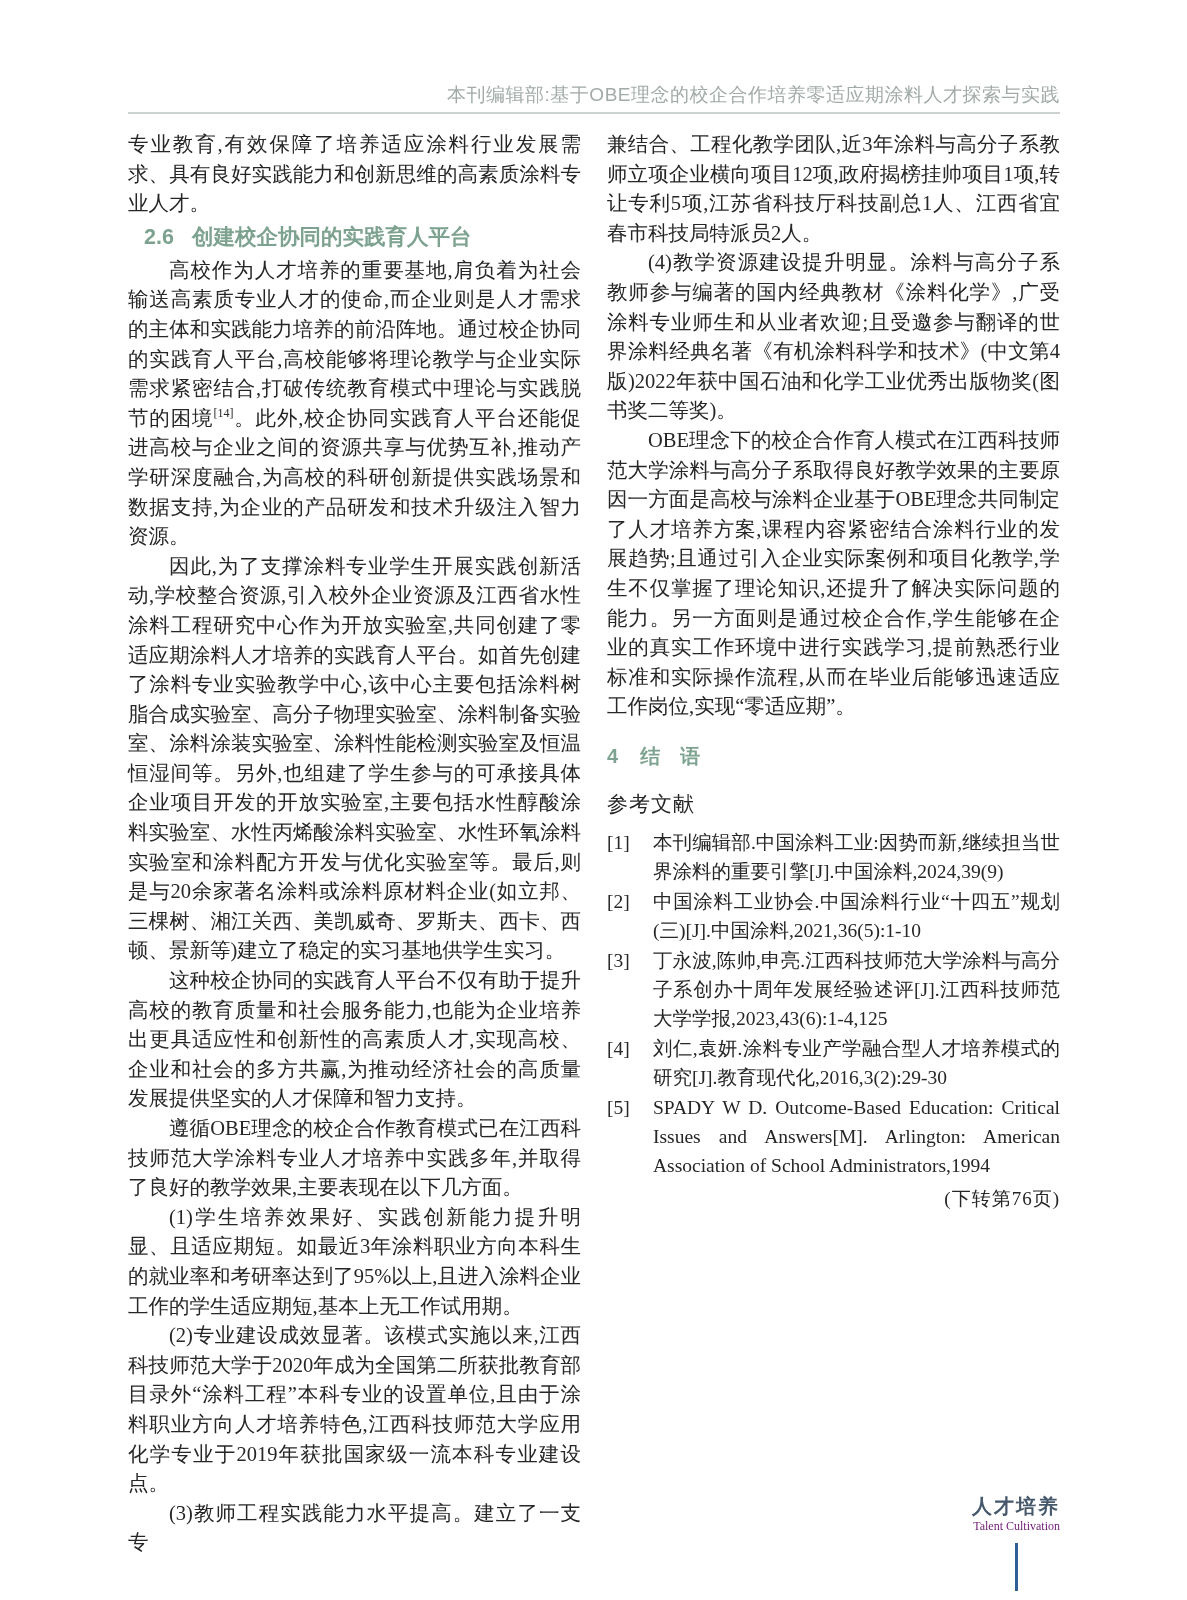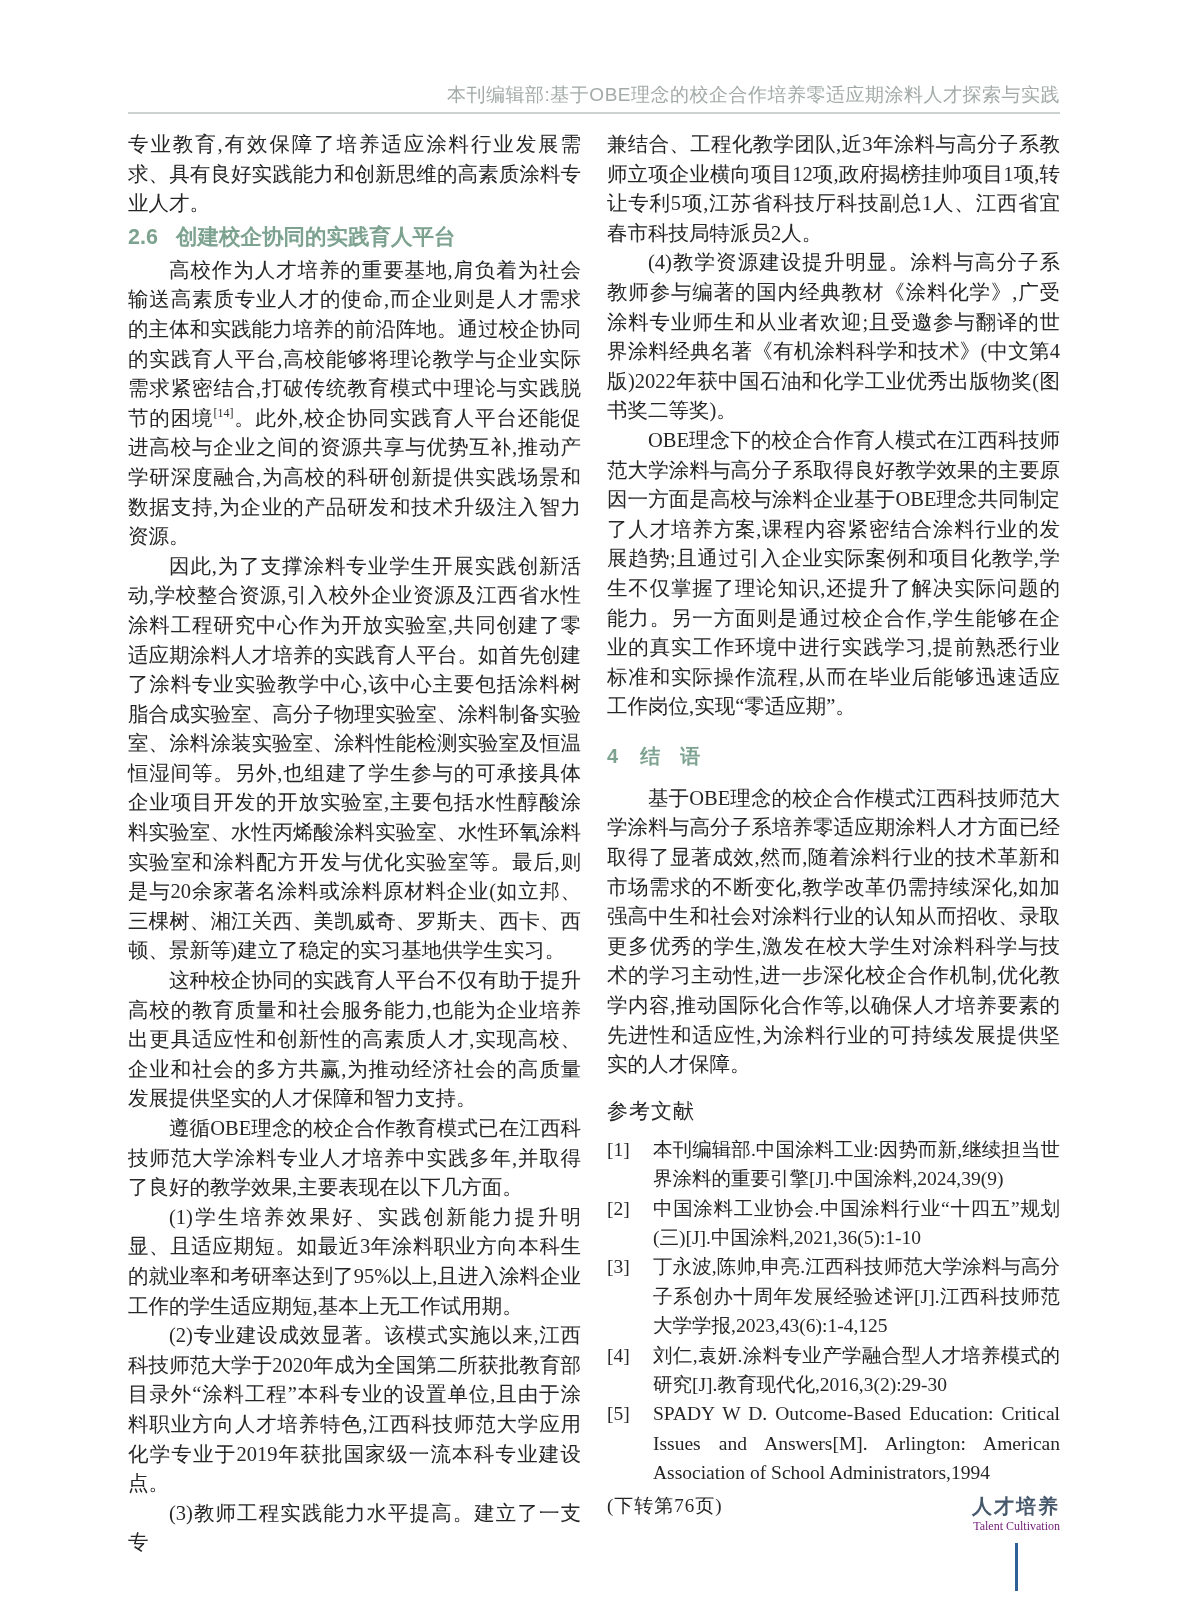--- a/index.html
+++ b/index.html
@@ -34,40 +34,40 @@
     text-align:justify;text-justify:inter-ideograph;
   }
   p.indent{text-indent:2em;}
   sup.cite{font-size:12px;line-height:0;vertical-align:super;}
 
   .h2{
     font-family:"Liberation Sans","DejaVu Sans",sans-serif;
     color:#7da290;font-weight:bold;font-size:21.5px;line-height:31px;
     margin:3px 0 3px 0;
   }
-  .h2 .h-num{margin-right:18px;}
+  .h2 .h-num{margin-right:18px;margin-left:16px;}
   .h1{
     font-family:"Liberation Sans","DejaVu Sans",sans-serif;
     color:#7da290;font-weight:bold;font-size:20px;line-height:34px;
     margin:17px 0 11px 0;
   }
   .h1 .h-num{margin-right:22px;}
 
   .refs-title{
     font-size:21px;font-weight:normal;text-align:left;
     margin:16px 0 9px 0;line-height:30px;letter-spacing:1px;
   }
   .ref{
     display:flex;font-size:19.5px;line-height:29.4px;
   }
   .ref .ref-num{flex:none;width:46px;}
   .ref .ref-text{flex:1;text-align:justify;text-justify:inter-ideograph;}
 
   .continuation{
-    text-align:left;font-size:19px;line-height:29px;margin-top:3px;
+    text-align:right;font-size:19px;line-height:29px;margin-top:3px;
     letter-spacing:1px;
   }
 
   
   .footer{
     position:absolute;top:1494px;right:127px;
     display:flex;align-items:center;gap:9px;flex-direction:column;
   }
   .footer-text{display:flex;flex-direction:column;align-items:flex-end;}
   .footer-zh{
@@ -114,21 +114,20 @@
       <p class="body">兼结合、工程化教学团队,近3年涂料与高分子系教师立项企业横向项目12项,政府揭榜挂帅项目1项,转让专利5项,江苏省科技厅科技副总1人、江西省宜春市科技局特派员2人。</p>
 
       <p class="body indent">(4)教学资源建设提升明显。涂料与高分子系教师参与编著的国内经典教材《涂料化学》,广受涂料专业师生和从业者欢迎;且受邀参与翻译的世界涂料经典名著《有机涂料科学和技术》(中文第4版)2022年获中国石油和化学工业优秀出版物奖(图书奖二等奖)。</p>
 
       <p class="body indent">OBE理念下的校企合作育人模式在江西科技师范大学涂料与高分子系取得良好教学效果的主要原因一方面是高校与涂料企业基于OBE理念共同制定了人才培养方案,课程内容紧密结合涂料行业的发展趋势;且通过引入企业实际案例和项目化教学,学生不仅掌握了理论知识,还提升了解决实际问题的能力。另一方面则是通过校企合作,学生能够在企业的真实工作环境中进行实践学习,提前熟悉行业标准和实际操作流程,从而在毕业后能够迅速适应工作岗位,实现“零适应期”。</p>
 
       <div class="h1">
         <span class="h-num">4</span><span>结　语</span>
       </div>
 
-      <p class="body indent">基于OBE理念的校企合作模式江西科技师范大学涂料与高分子系培养零适应期涂料人才方面已经取得了显著成效,然而,随着涂料行业的技术革新和市场需求的不断变化,教学改革仍需持续深化,如加强高中生和社会对涂料行业的认知从而招收、录取更多优秀的学生,激发在校大学生对涂料科学与技术的学习主动性,进一步深化校企合作机制,优化教学内容,推动国际化合作等,以确保人才培养要素的先进性和适应性,为涂料行业的可持续发展提供坚实的人才保障。</p>
 
       <div class="refs-title">参考文献</div>
 
       <div class="ref">
         <span class="ref-num">[1]</span>
         <span class="ref-text">本刊编辑部.中国涂料工业:因势而新,继续担当世界涂料的重要引擎[J].中国涂料,2024,39(9)</span>
       </div>
       <div class="ref">
         <span class="ref-num">[2]</span>
         <span class="ref-text">中国涂料工业协会.中国涂料行业“十四五”规划(三)[J].中国涂料,2021,36(5):1-10</span>

